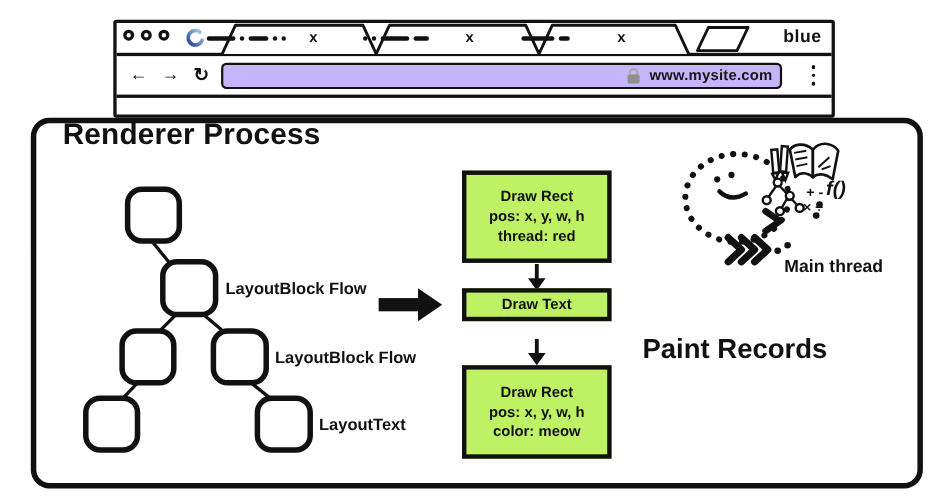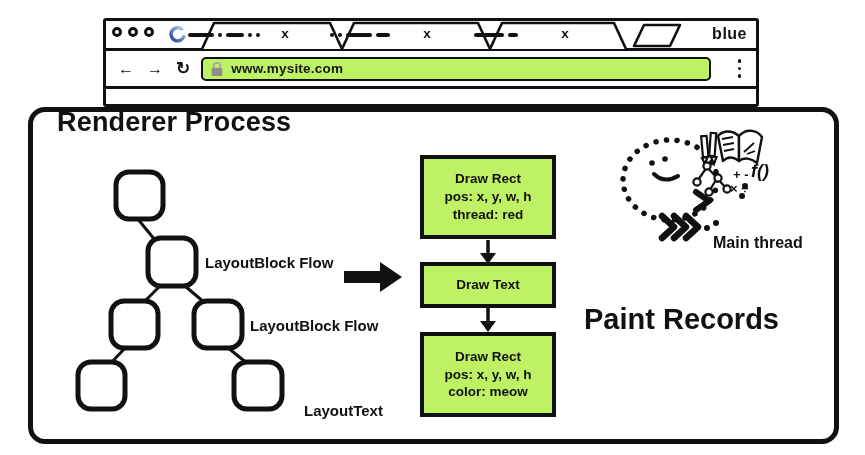--- a/index.html
+++ b/index.html
@@ -19,32 +19,32 @@
   .scribble i { display:block; height:3.5px; background:#111; border-radius:2px; }
   .closex { position:absolute; top:4px; width:14px; height:18px; font-size:13.5px; font-weight:700;
             line-height:18px; text-align:center; color:#111; cursor:default; }
   .brand { position:absolute; right:9px; top:4px; font-size:16px; font-weight:700; letter-spacing:.5px; }
 
   .toolbar { position:relative; height:38px; border-bottom:3px solid #111;
              display:flex; align-items:center; }
   .navbtn { font-size:16px; font-weight:700; color:#111; line-height:1; }
   .back { margin-left:12px; } .fwd { margin-left:13px; } .reload { margin-left:13px; font-size:17px; }
   .urlbar { margin-left:11px; width:510px; height:24px; border:2.5px solid #111; border-radius:5px;
-            background:#bef264; display:flex; align-items:center; gap:7px; padding:0 7px; }
+            background:#c4b5fd; display:flex; align-items:center; gap:7px; padding:0 7px;justify-content:flex-end; }
   .urltext { font-size:13.5px; font-weight:700; color:#161616; letter-spacing:.2px; }
   .kebab { position:absolute; right:15px; top:8px; display:flex; flex-direction:column; gap:4px; }
   .kebab i { width:3.5px; height:3.5px; background:#111; border-radius:50%; }
 
   
   .panel { position:absolute; left:28px; top:107px; width:811px; height:337px;
            border:5px solid #111; border-radius:17px; background:#fff; z-index:2; }
   .overlay { position:absolute; z-index:3; }
   .panel-title { left:57px; top:107px; font-size:27px; font-weight:700; letter-spacing:.2px; }
   .tree-label { font-size:15px; font-weight:700; white-space:nowrap; }
-  .bigtext { font-size:29px; font-weight:700; }
+  .bigtext { font-size:25px; font-weight:700; }
 
   .stepbox { position:absolute; z-index:3; left:420px; width:136px; border:4.5px solid #111; background:#bef264;
              display:flex; flex-direction:column; align-items:center; justify-content:center;
              font-size:13.5px; font-weight:700; line-height:1.32; text-align:center; }
   .mainthread { left:713px; top:202px; font-size:16px; font-weight:700; }
 </style>
 </head>
 <body>
 
 <div class="stage">
@@ -136,39 +136,39 @@
       <rect x="46" y="7" width="47" height="47" rx="13"></rect>
       <rect x="78" y="73" width="48" height="48" rx="13"></rect>
       <rect x="41" y="136" width="47" height="47" rx="13"></rect>
       <rect x="124" y="136" width="48" height="47" rx="13"></rect>
       <rect x="8" y="197" width="47" height="47" rx="13"></rect>
       <rect x="164" y="197" width="48" height="47" rx="13"></rect>
     </g>
   </svg>
   <div class="overlay tree-label" style="left:205px; top:254px;">LayoutBlock Flow</div>
   <div class="overlay tree-label" style="left:250px; top:317px;">LayoutBlock Flow</div>
-  <div class="overlay tree-label" style="left:304px; top:378px;margin-top:24px;">LayoutText</div>
+  <div class="overlay tree-label" style="left:290px; top:378px;">LayoutText</div>
 
   <svg class="overlay" style="left:344px; top:262px;" width="58" height="30" viewBox="0 0 58 30">
     <rect x="0" y="9" width="38" height="12" fill="#111"></rect>
     <polygon points="36,0 58,15 36,30" fill="#111"></polygon>
   </svg>
 
   <div class="stepbox" style="top:155px; height:84px;">
     <span>Draw Rect</span>
     <span>pos: x, y, w, h</span>
     <span>thread: red</span>
   </div>
 
   <svg class="overlay" style="left:478px; top:240px;" width="20" height="24" viewBox="0 0 20 24">
     <line x1="10" y1="0" x2="10" y2="14" stroke="#111" stroke-width="3.5"></line>
     <polygon points="2,13 18,13 10,24" fill="#111"></polygon>
   </svg>
 
-  <div class="stepbox" style="top:262px; height:46px;">
+  <div class="stepbox" style="top:262px; height:30px;">
     <span>Draw Text</span>
   </div>
 
   <svg class="overlay" style="left:478px; top:308px;" width="20" height="24" viewBox="0 0 20 24">
     <line x1="10" y1="0" x2="10" y2="14" stroke="#111" stroke-width="3.5"></line>
     <polygon points="2,13 18,13 10,24" fill="#111"></polygon>
   </svg>
 
   <div class="stepbox" style="top:332px; height:85px;">
     <span>Draw Rect</span>

